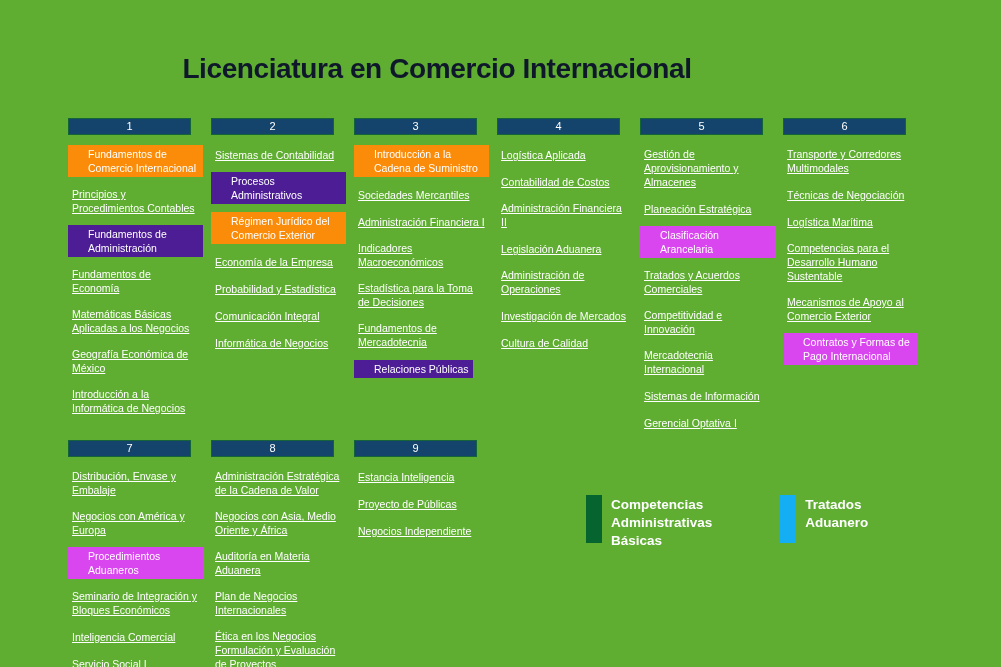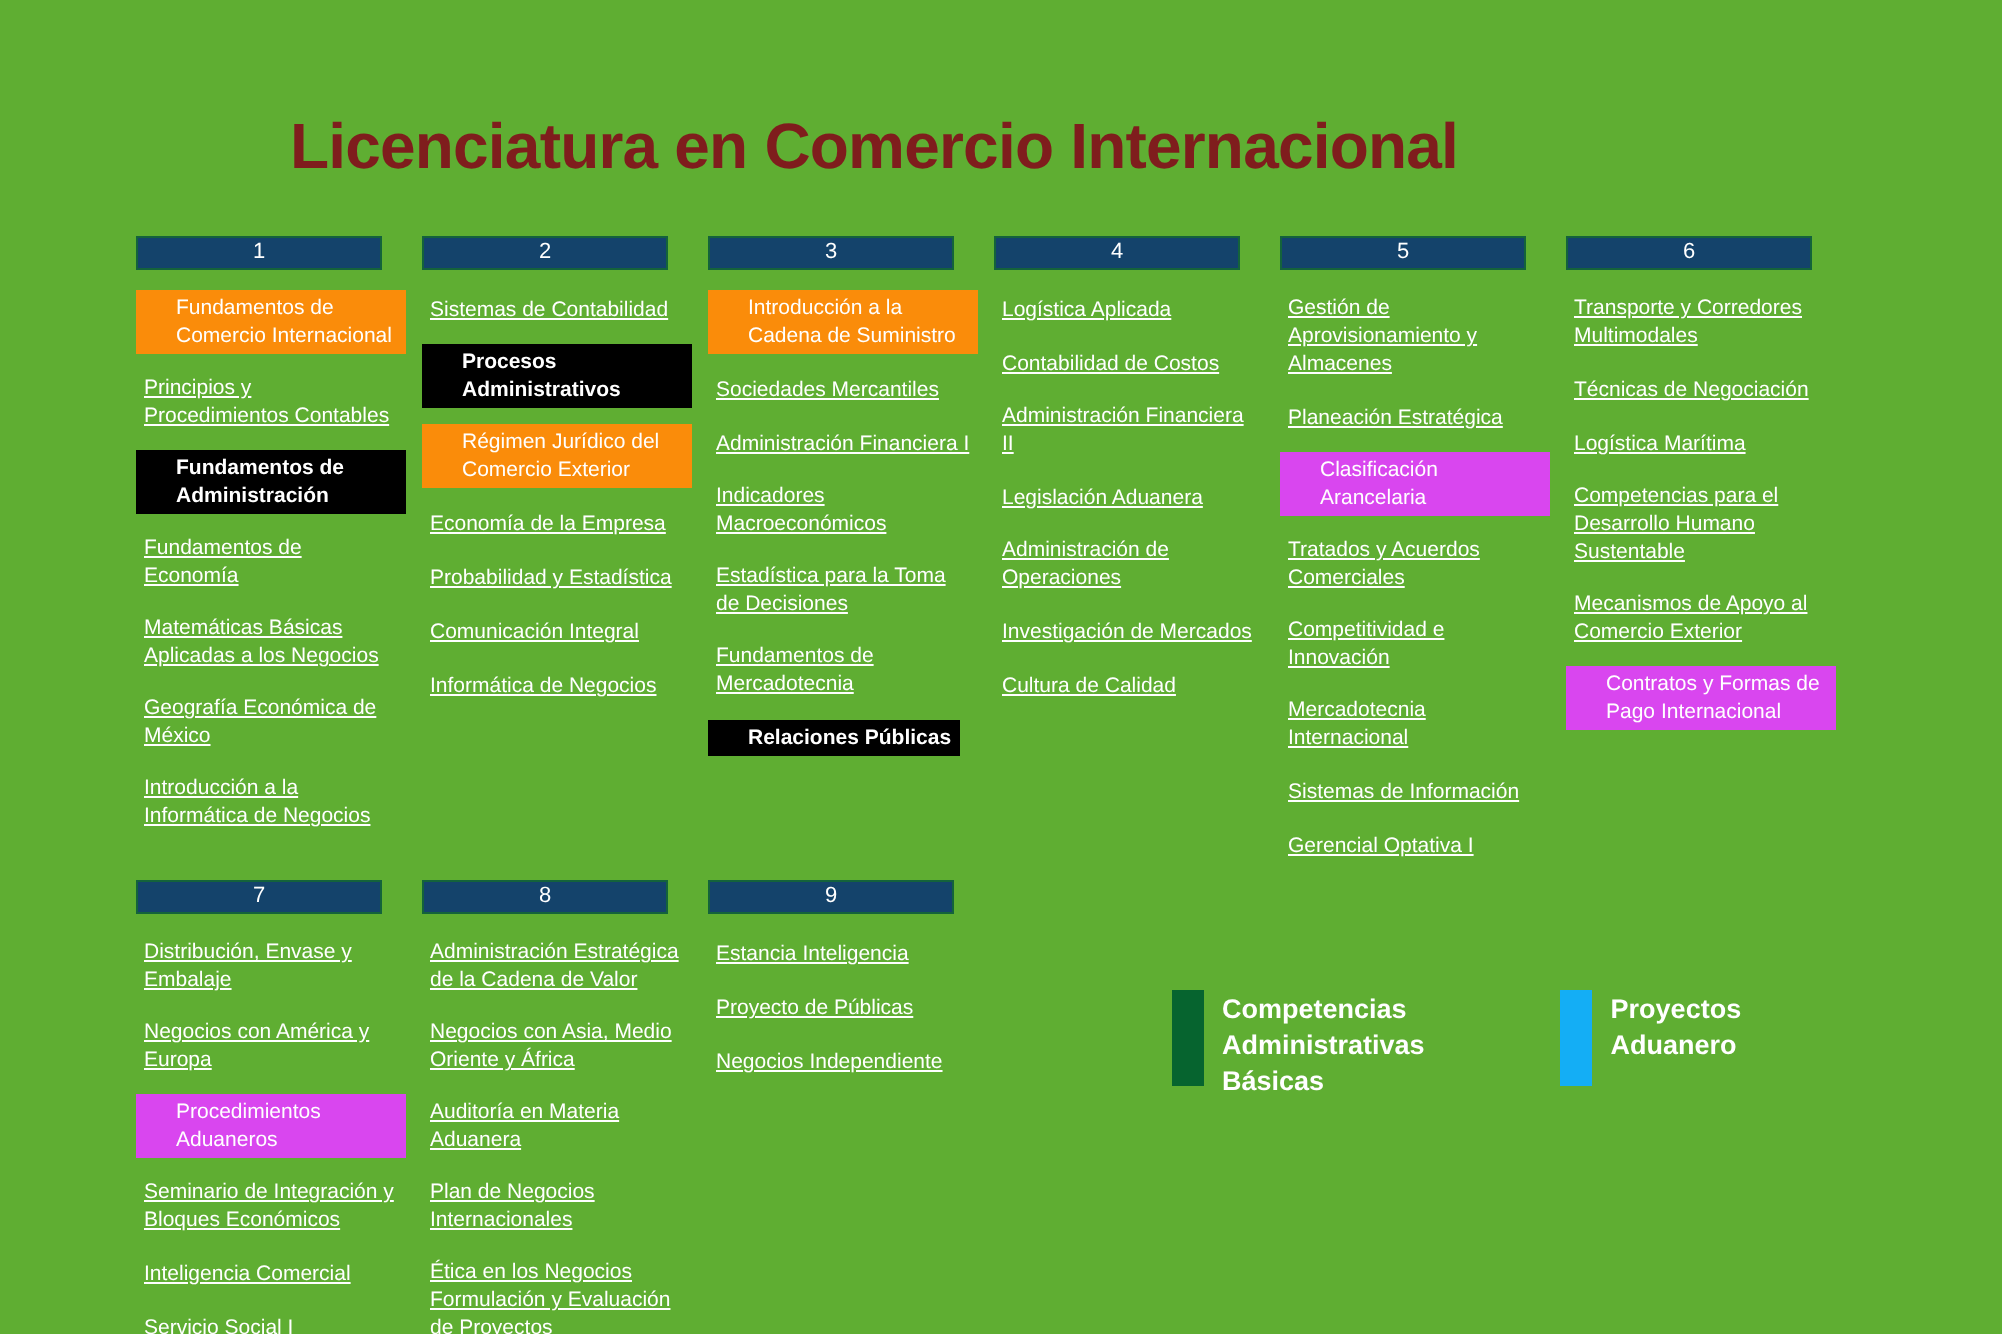--- a/index.html
+++ b/index.html
@@ -15,23 +15,23 @@
     overflow: hidden;
     position: relative;
   }
 
   .page-title {
     position: absolute;
     left: 0;
     top: 34px;
     width: 874px;
     text-align: center;
-    font-size: 32px;
+    font-size: 28px;
     font-weight: bold;
-    color: #7f1d1d;
+    color: #0f172a;
     letter-spacing: -0.4px;
     white-space: nowrap;
   }
 
   
   .grid {
     position: absolute;
     left: 68px;
     top: 118px;
     width: 920px;
@@ -75,22 +75,21 @@
     box-sizing: border-box;
     max-width: 135px;
   }
 
   .course.plain {
     padding-left: 4px;
     background: transparent;
     text-decoration: underline;
   }
   .course.admin {
-    background: #000000;
-    font-weight: bold;
+    background: #4c1d95;
   }
   .course.cadena {
     background: #FA8C0A;
   }
   .course.despacho {
     background: #d946ef;
   }
 
   
   .legend {
@@ -147,16 +146,16 @@
 
 <div class="legend">
     <div class="legend-item">
       <div class="legend-swatch admin"></div>
       <div class="legend-label">Competencias
 Administrativas
 Básicas</div>
     </div>
     <div class="legend-item">
       <div class="legend-swatch despacho"></div>
-      <div class="legend-label">Proyectos
+      <div class="legend-label">Tratados
 Aduanero</div>
     </div>
   </div>
 
 </body></html>

